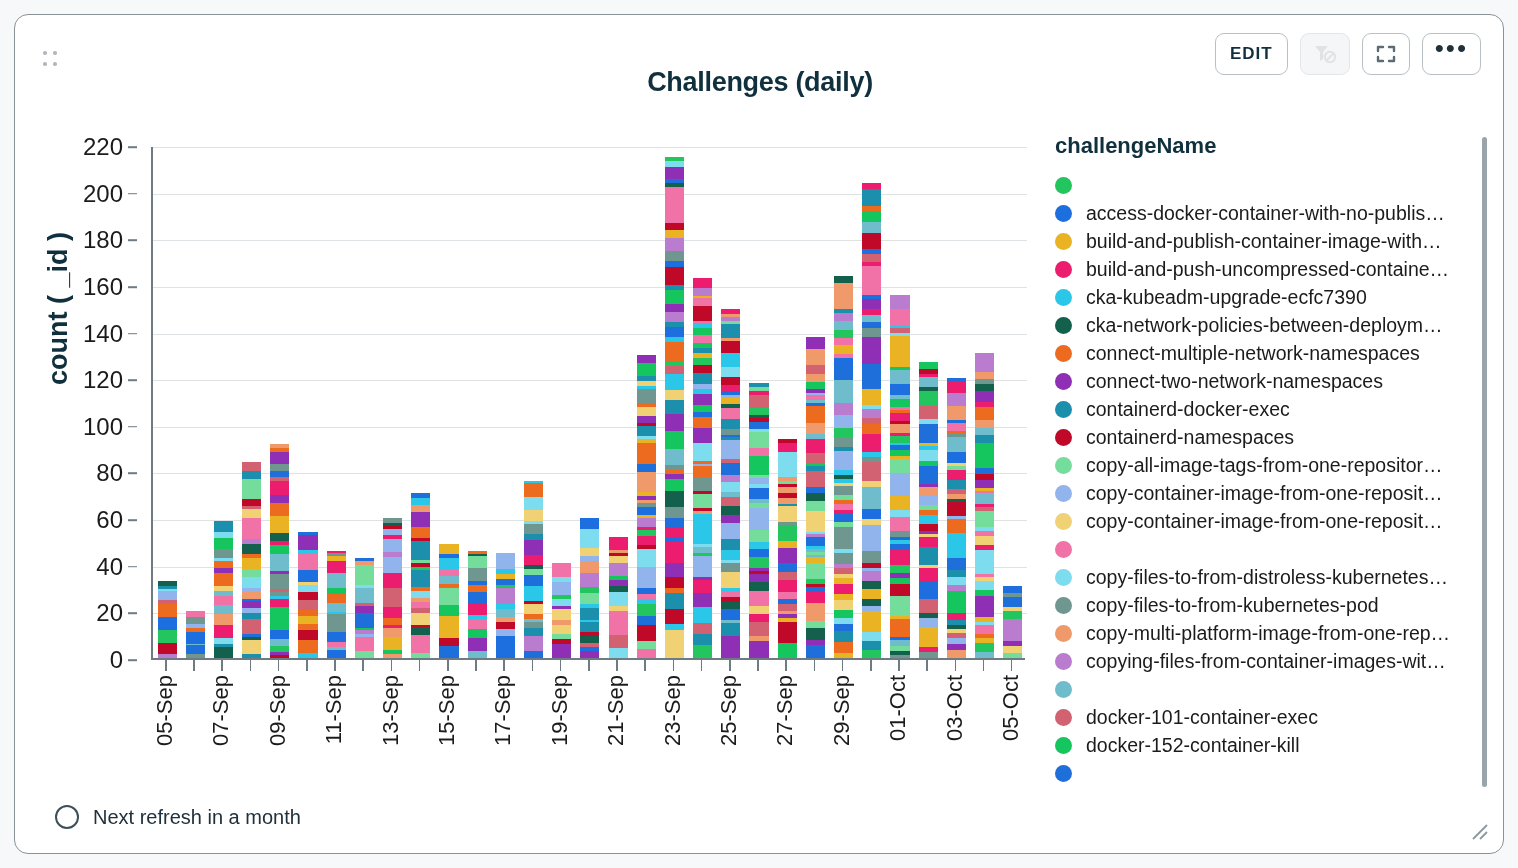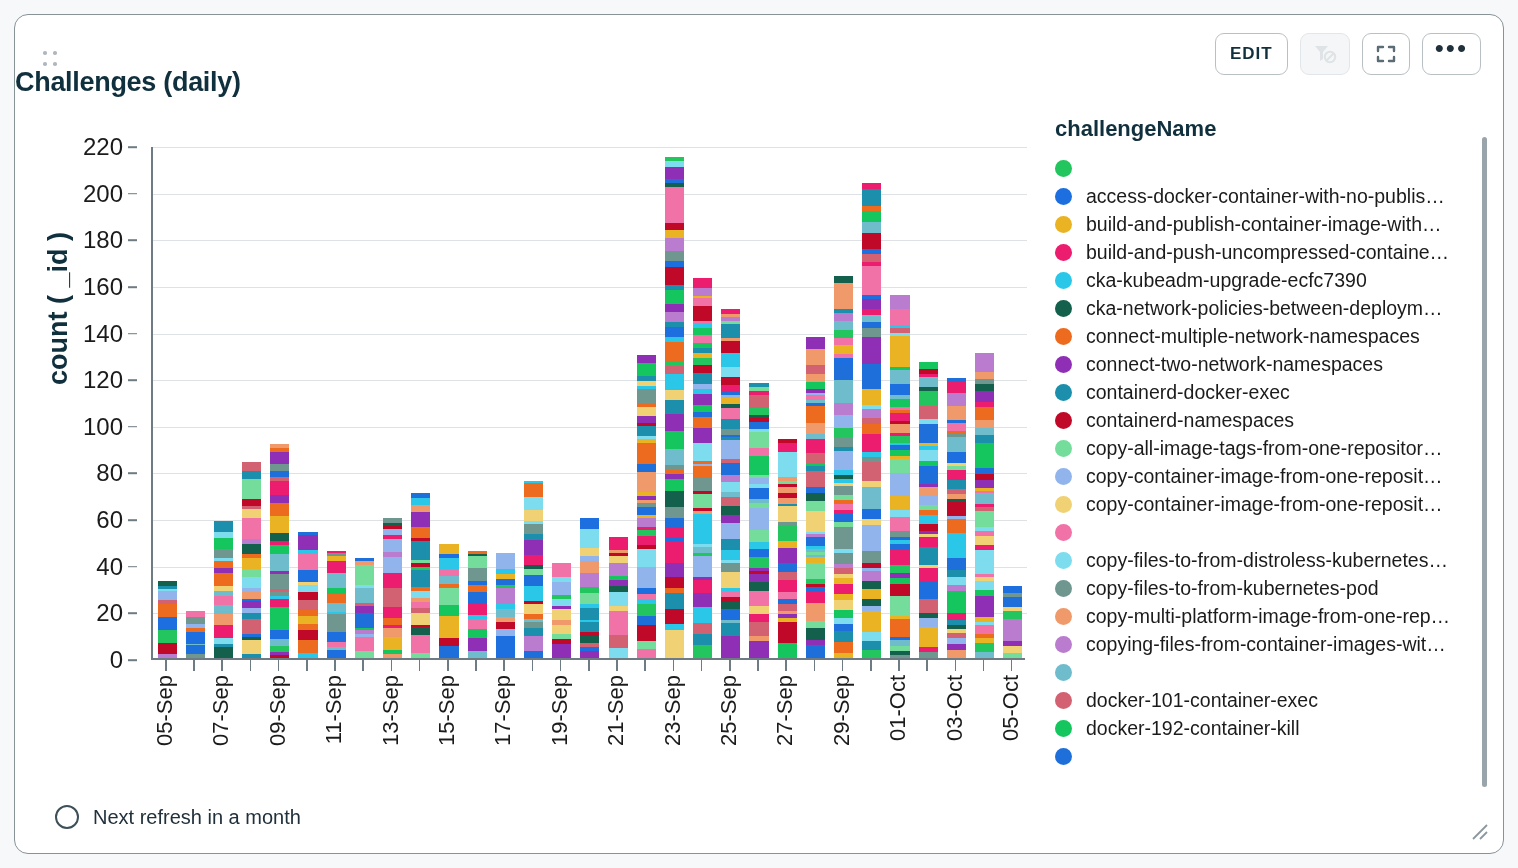--- a/index.html
+++ b/index.html
@@ -25,20 +25,21 @@
     width: 16px; height: 18px;
     display: grid; grid-template-columns: 1fr 1fr; grid-template-rows: 1fr 1fr;
     gap: 4px; cursor: grab;
   }
   #drag-handle i {
     width: 3.5px; height: 3.5px; border-radius: 50%; background: #b1b8bd;
     display: block;
   }
   #chart-title {
     position: absolute; left: 0; top: 52px; width: 1490px;
+    text-align: center;
     font-size: 27px; font-weight: bold; color: #11303e;
     letter-spacing: -0.3px;
   }
   #toolbar {
     position: absolute; right: 22px; top: 18px;
     display: flex; align-items: center; gap: 12px;
   }
   .tbtn {
     height: 42px; min-width: 46px;
     border: 1.6px solid #b9c0c4; border-radius: 9px;
@@ -83,21 +84,21 @@
   #xticks { position: absolute; left: 136px; top: 545px; width: 874px; height: 12px; }
   .xtickmark { position: absolute; top: 0; width: 1.6px; height: 11px; background: #6f7b82; }
   #xlabels { position: absolute; left: 136px; top: 560px; width: 874px; height: 110px; }
   .xlab {
     position: absolute; top: 0;
     font-size: 22px; color: #1b1b1b; white-space: nowrap;
     transform-origin: left top; transform: rotate(-90deg) translate(-100%, -50%);
   }
   
   #legend {
-    position: absolute; left: 1022px; top: 101px;
+    position: absolute; left: 1022px; top: 118px;
     width: 452px; height: 660px;
     overflow: hidden;
   }
   #legend-title {
     font-size: 22px; font-weight: bold; color: #11303e; margin: 0 0 12px 18px;
   }
   .legend-item {
     display: flex; align-items: center; gap: 14px;
     height: 28px; padding-left: 18px; cursor: pointer;
   }
@@ -1260,21 +1261,21 @@
         </div>
         <div class="legend-item">
           <span class="swatch" style="background: rgb(111, 188, 205);"></span>
         </div>
         <div class="legend-item">
           <span class="swatch" style="background: rgb(210, 98, 114);"></span>
           <span class="legend-label">docker-101-container-exec</span>
         </div>
         <div class="legend-item">
           <span class="swatch" style="background: rgb(21, 197, 94);"></span>
-          <span class="legend-label">docker-192-container-kill</span>
+          <span class="legend-label">docker-152-container-kill</span>
         </div>
         <div class="legend-item">
           <span class="swatch" style="background: rgb(31, 111, 219);"></span>
         </div>
       </div>
   </div>
   <div id="legend-scroll-track"></div>
 
   <div id="footer">
     <div id="refresh-icon"></div>

